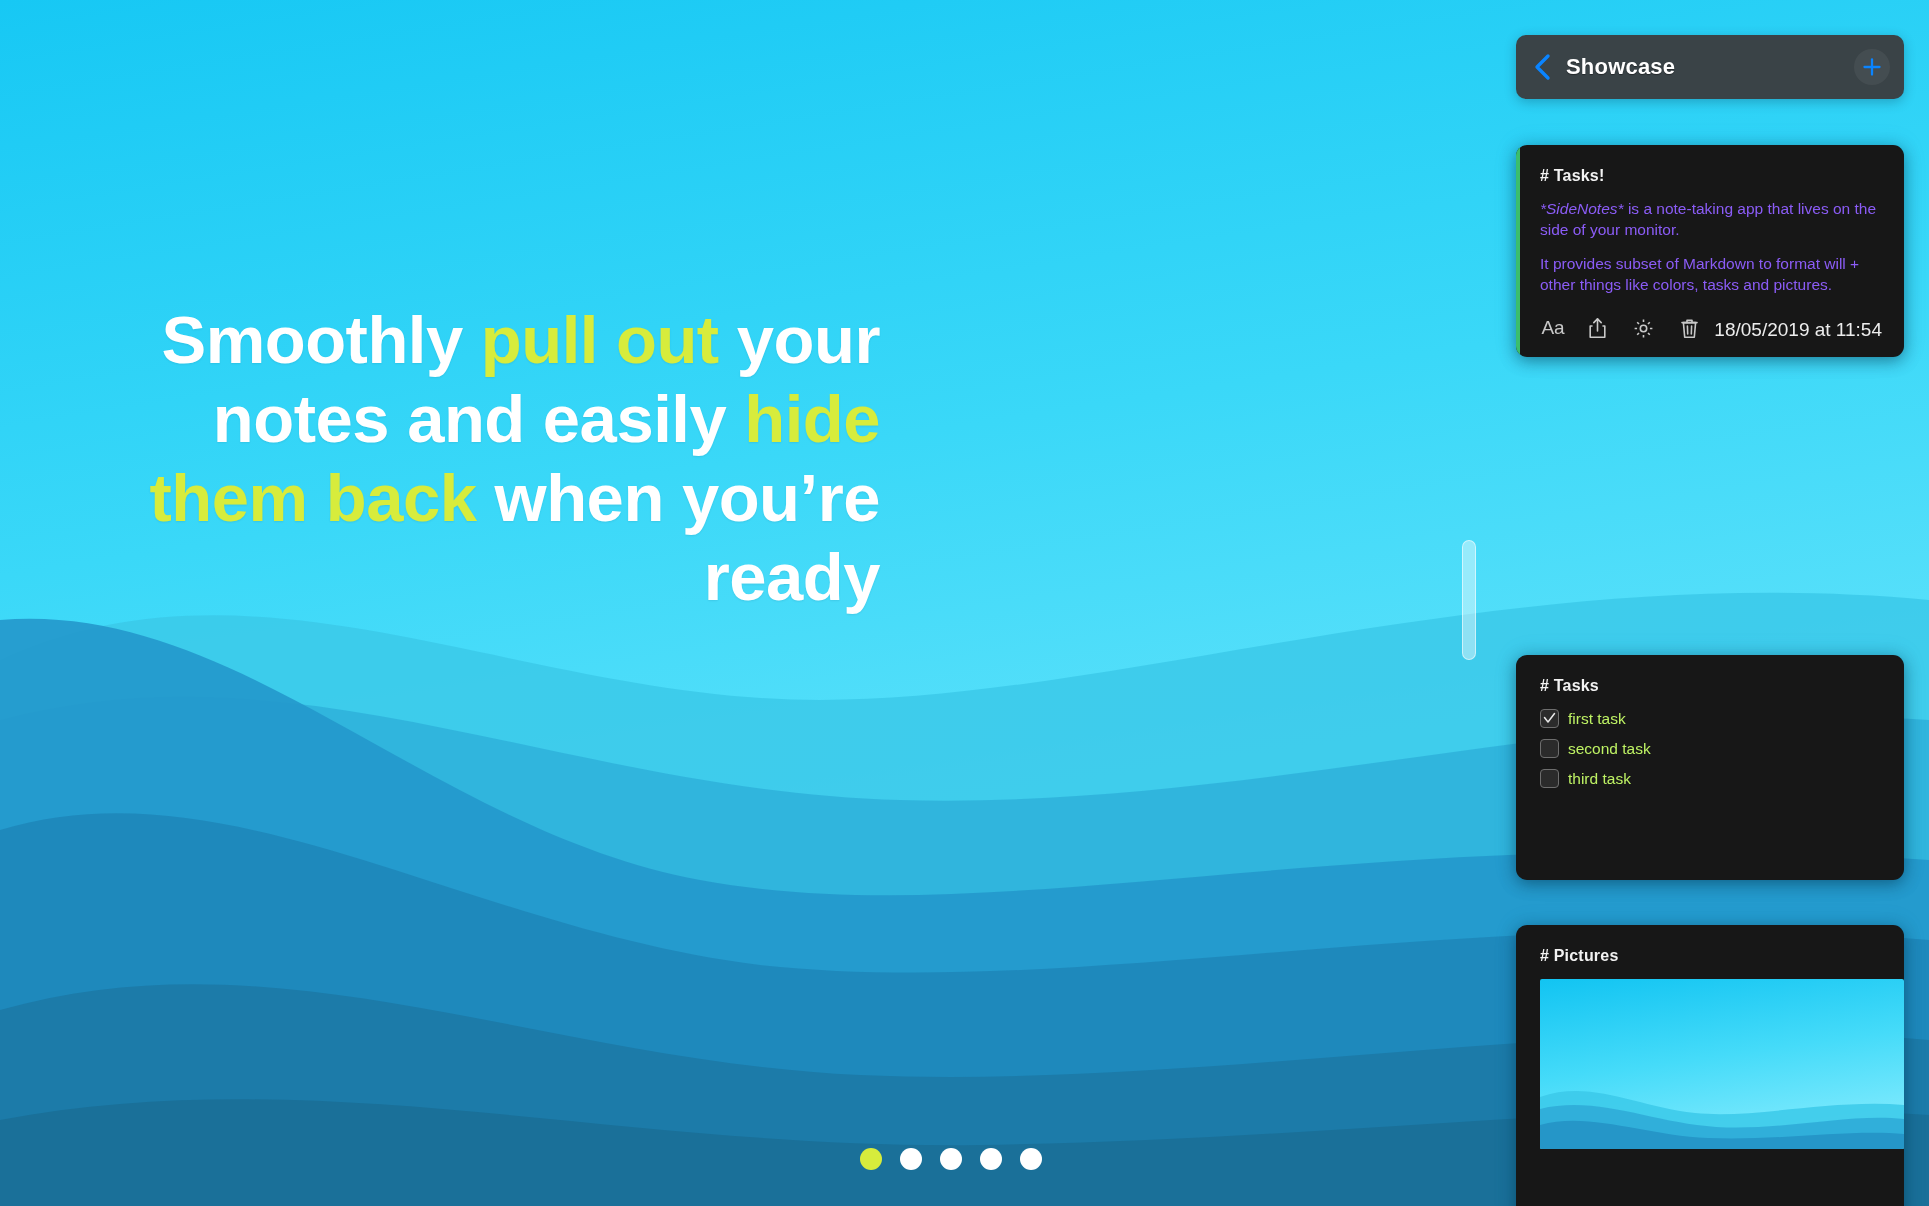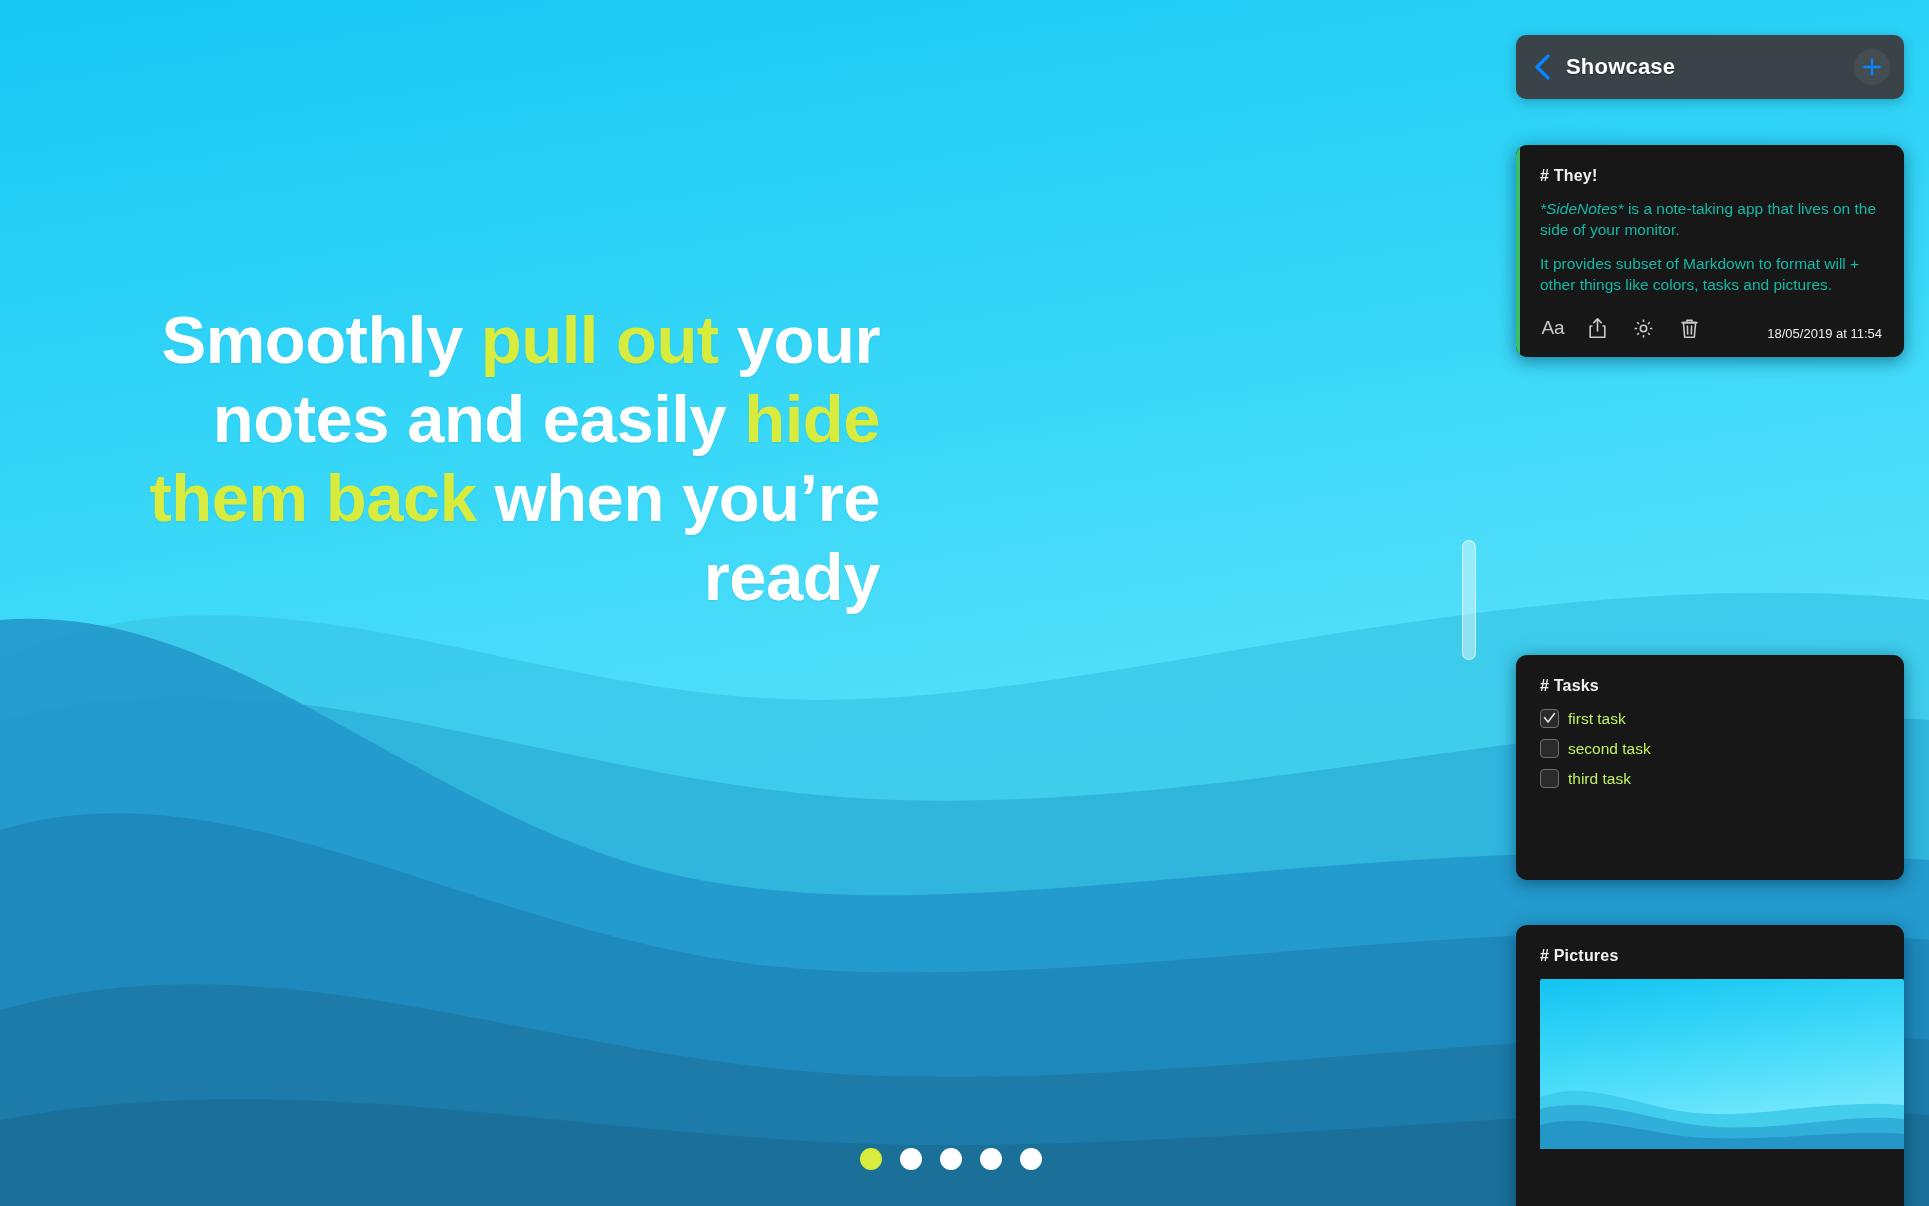--- a/index.html
+++ b/index.html
@@ -109,21 +109,21 @@
   }
   .note-body { padding: 22px 24px 0 24px; }
   .note-title {
     font-size: 16px; font-weight: bold; color: #F2F2F2;
     letter-spacing: 0.2px;
     margin-bottom: 14px;
   }
   .note-p {
     font-size: 15.5px;
     line-height: 20.5px;
-    color: #14b8a6;
+    color: #8b5cf6;
     margin-bottom: 14px;
   }
   .note-p .ital { font-style: italic; }
 
   
   .note-toolbar {
     display: flex; align-items: center;
     padding: 6px 22px 16px 24px;
     position: relative;
   }
@@ -133,21 +133,21 @@
     display: flex; align-items: center; justify-content: center;
     cursor: pointer;
   }
   .tb-icon.aa {
     font-size: 19px; color: #C8C8C8;
     margin-right: 18px;
   }
   .note-time {
     position: absolute;
     right: 22px; bottom: 16px;
-    font-size: 13px; color: #EDEDED;
+    font-size: 19px; color: #EDEDED;
     white-space: nowrap;
   }
 
   
   .color-line { display: flex; align-items: center; flex-wrap: nowrap; }
   .swatches { display: flex; gap: 8px; margin-left: 9px; }
   .swatch { width: 18px; height: 18px; border-radius: 50%; cursor: pointer; }
 
   
   .task-row {
@@ -226,21 +226,21 @@
         <svg width="22" height="22" viewBox="0 0 22 22">
           <line x1="11" y1="3.5" x2="11" y2="18.5" stroke="#0A84FF" stroke-width="2.3" stroke-linecap="round"></line>
           <line x1="3.5" y1="11" x2="18.5" y2="11" stroke="#0A84FF" stroke-width="2.3" stroke-linecap="round"></line>
         </svg>
       </div>
     </div>
 
     <div class="note" style="top:145px;">
       <div class="note-accent"></div>
       <div class="note-body">
-        <div class="note-title"># They!</div>
+        <div class="note-title"># Tasks!</div>
         <div class="note-p"><span class="ital">*SideNotes*</span><span> is a note-taking app that lives on the side of your monitor.</span></div>
         <div class="note-p">It provides subset of Markdown to format will + other things like colors, tasks and pictures.</div>
       </div>
       <div class="note-toolbar">
         <div class="tb-icon aa">Aa</div>
         <div class="tb-icon">
           <svg width="19" height="22" viewBox="0 0 19 22">
             <path d="M4,9 L2.2,9 L2.2,20.2 L16.8,20.2 L16.8,9 L15,9" fill="none" stroke="#C8C8C8" stroke-width="1.6" stroke-linecap="round" stroke-linejoin="round"></path>
             <line x1="9.5" y1="2" x2="9.5" y2="14" stroke="#C8C8C8" stroke-width="1.6" stroke-linecap="round"></line>
             <polyline points="5.8,5.6 9.5,1.9 13.2,5.6" fill="none" stroke="#C8C8C8" stroke-width="1.6" stroke-linecap="round" stroke-linejoin="round"></polyline>

